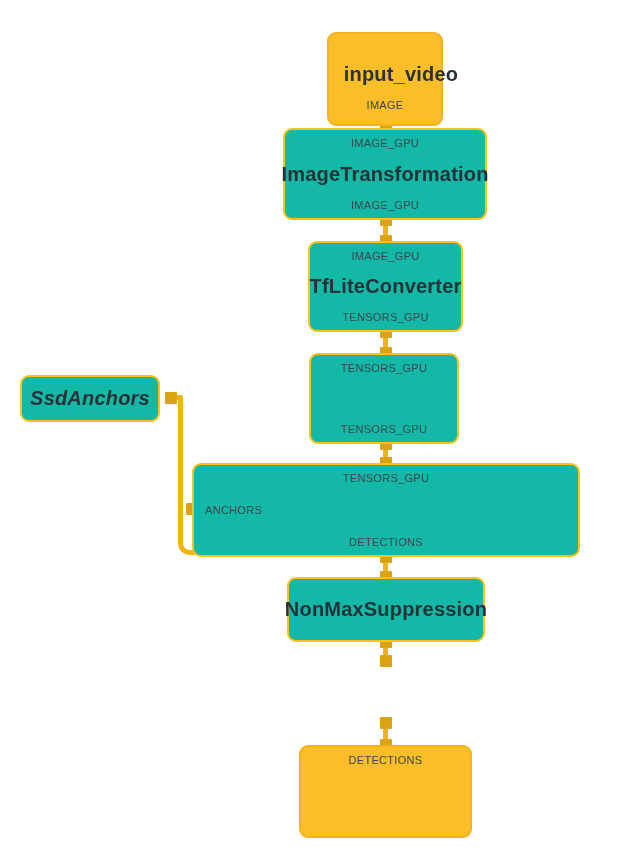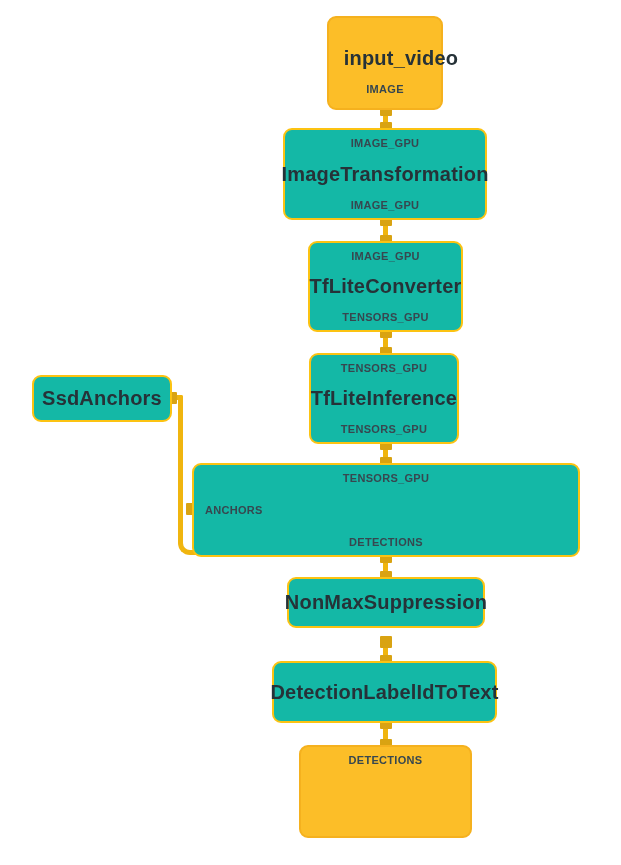--- a/index.html
+++ b/index.html
@@ -44,21 +44,20 @@
     color:var(--title-text);
     white-space:nowrap;
     letter-spacing:0.2px;
   }
   .port-label{
     position:absolute;
     font-size:11px;
     color:var(--port-text);
     white-space:nowrap;
     letter-spacing:0.3px;
-    font-weight:bold;
   }
   .port-top{top:7px;left:50%;transform:translateX(-50%);}
   .port-bottom{bottom:7px;left:50%;transform:translateX(-50%);}
   .port-bottom-deep{bottom:13px;left:50%;transform:translateX(-50%);}
   .port-left{left:11px;top:50%;transform:translateY(-50%);}
   .edge-line{
     position:absolute;
     background:var(--edge-line);
     border-radius:2px;
   }
@@ -105,58 +104,54 @@
   <div class="port-square" style="left:380px;top:457px;"></div>
   <div class="port-square" style="left:380px;top:551px;"></div>
   <div class="port-square" style="left:380px;top:571px;"></div>
   <div class="port-square" style="left:380px;top:636px;"></div>
   <div class="port-square" style="left:380px;top:655px;"></div>
   <div class="port-square" style="left:380px;top:717px;"></div>
   <div class="port-square" style="left:380px;top:739px;"></div>
   <div class="port-square" style="left:165px;top:392px;"></div>
   <div class="port-square" style="left:186px;top:503px;"></div>
 
-  <div class="node filled" style="left:327px;top:16px;width:116px;height:94px;padding-left:32px;">
+  <div class="node filled" style="left:327px;top:32px;width:116px;height:94px;padding-left:32px;">
     <div class="node-title" style="margin-bottom:10px;">input_video</div>
     <div class="port-label port-bottom-deep">IMAGE</div>
   </div>
 
   <div class="node" style="left:283px;top:128px;width:204px;height:92px;">
     <div class="port-label port-top">IMAGE_GPU</div>
     <div class="node-title">ImageTransformation</div>
     <div class="port-label port-bottom">IMAGE_GPU</div>
   </div>
 
   <div class="node" style="left:308px;top:241px;width:155px;height:91px;">
     <div class="port-label port-top">IMAGE_GPU</div>
     <div class="node-title">TfLiteConverter</div>
     <div class="port-label port-bottom">TENSORS_GPU</div>
   </div>
 
   <div class="node" style="left:309px;top:353px;width:150px;height:91px;">
     <div class="port-label port-top">TENSORS_GPU</div>
-    <div class="node-title">TfLiteInference</div>
     <div class="port-label port-bottom">TENSORS_GPU</div>
   </div>
 
-  <div class="node" style="left:32px;top:375px;width:140px;height:47px;">
+  <div class="node" style="left:20px;top:375px;width:140px;height:47px;font-style:italic;">
     <div class="node-title">SsdAnchors</div>
   </div>
 
   <div class="node" style="left:192px;top:463px;width:388px;height:94px;">
     <div class="port-label port-top">TENSORS_GPU</div>
     <div class="port-label port-left">ANCHORS</div>
     <div class="port-label port-bottom">DETECTIONS</div>
   </div>
 
-  <div class="node" style="left:287px;top:577px;width:198px;height:51px;align-items:center;">
+  <div class="node" style="left:287px;top:577px;width:198px;height:65px;align-items:center;">
     <div class="node-title">NonMaxSuppression</div>
   </div>
 
-  <div class="node" style="left:272px;top:661px;width:225px;height:62px;">
-    <div class="node-title">DetectionLabelIdToText</div>
-  </div>
 
   <div class="node filled" style="left:299px;top:745px;width:173px;height:93px;">
     <div class="port-label port-top">DETECTIONS</div>
   </div>
 
 </div>
 
 </body></html>

